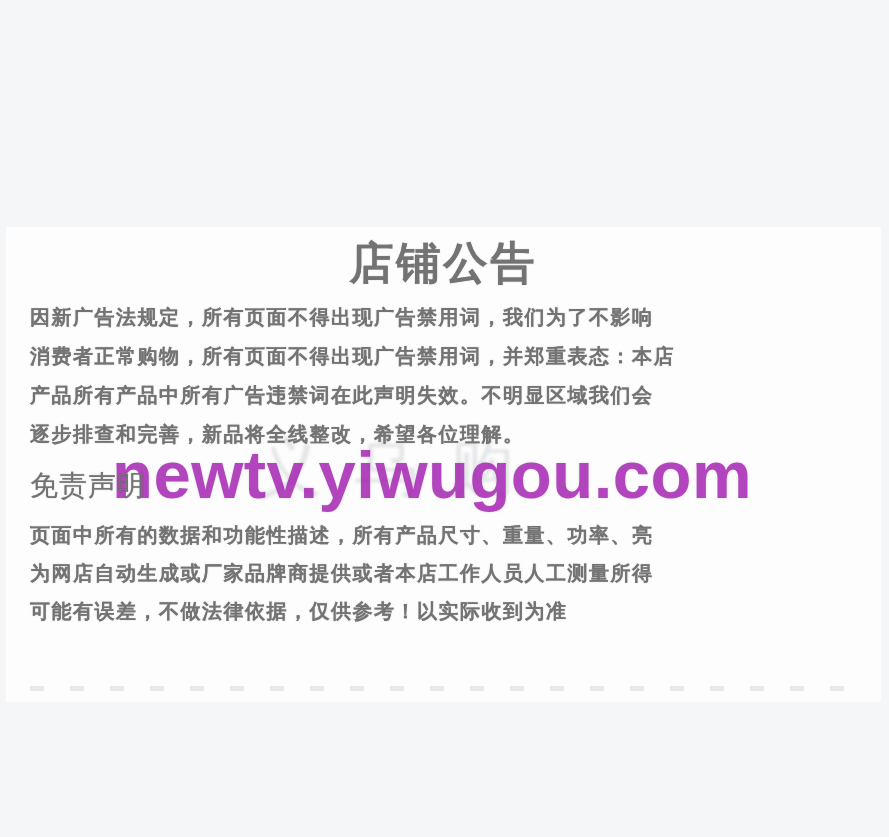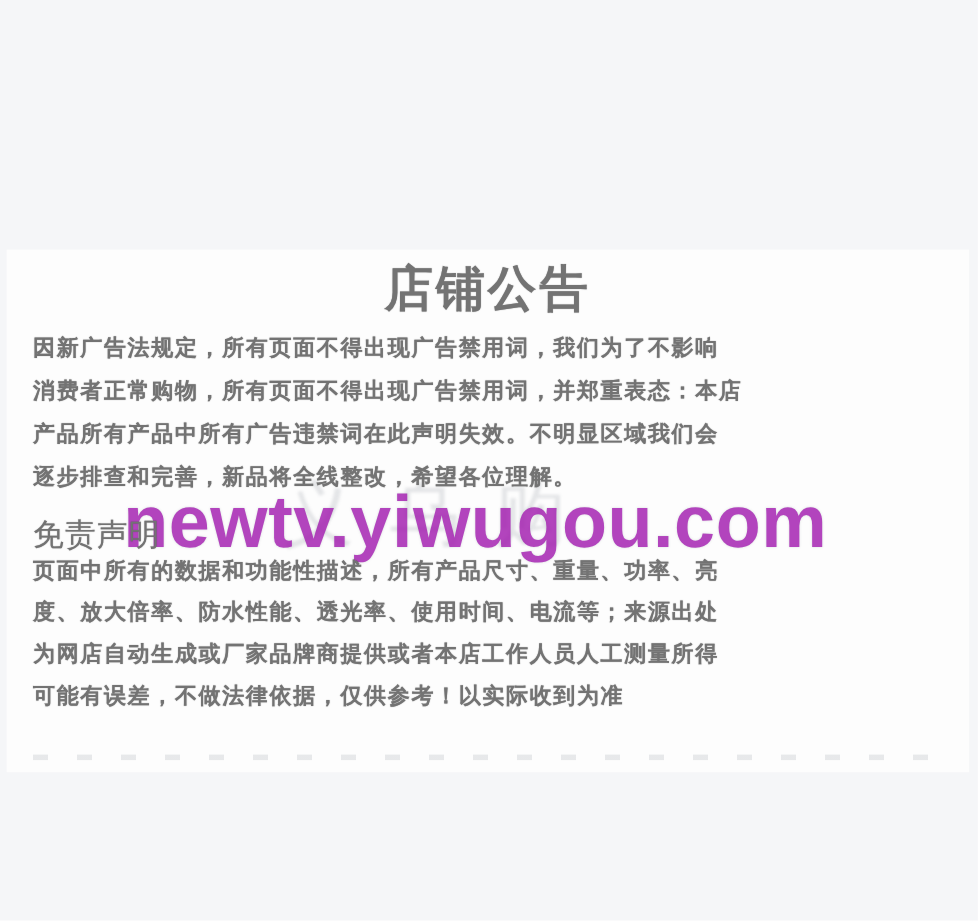--- a/index.html
+++ b/index.html
@@ -53,21 +53,21 @@
   #para1 { top: 298px; }
   #para1 .line { line-height: 39px; }
   .disclaimer-heading {
     position: absolute;
     left: 30px;
     top: 467px;
     font-size: 28px;
     font-weight: 400;
     letter-spacing: 1px;
   }
-  #para2 { top: 500px; }
+  #para2 { top: 516px; }
   #para2 .line { line-height: 38px; }
   
   .watermark {
     position: absolute;
     left: 112px;
     top: 436px;
     font-size: 67px;
     font-weight: 700;
     letter-spacing: 0.5px;
     color: #a21caf;
@@ -120,20 +120,19 @@
     <div class="line soft">产品所有产品中所有广告违禁词在此声明失效。不明显区域我们会</div>
     <div class="line soft">逐步排查和完善，新品将全线整改，希望各位理解。</div>
   </div>
 
   <div class="watermark">newtv.yiwugou.com</div>
 
   <div class="disclaimer-heading soft">免责声明</div>
 
   <div class="para" id="para2">
     <div class="line soft">页面中所有的数据和功能性描述，所有产品尺寸、重量、功率、亮</div>
-    <div class="line soft">度、放大倍率、防水性能、透光率、使用时间、电流等；来源出处</div>
     <div class="line soft">为网店自动生成或厂家品牌商提供或者本店工作人员人工测量所得</div>
     <div class="line soft">可能有误差，不做法律依据，仅供参考！以实际收到为准</div>
   </div>
 
   <div class="faint-row"></div>
 
 </div>
 
 </body></html>

